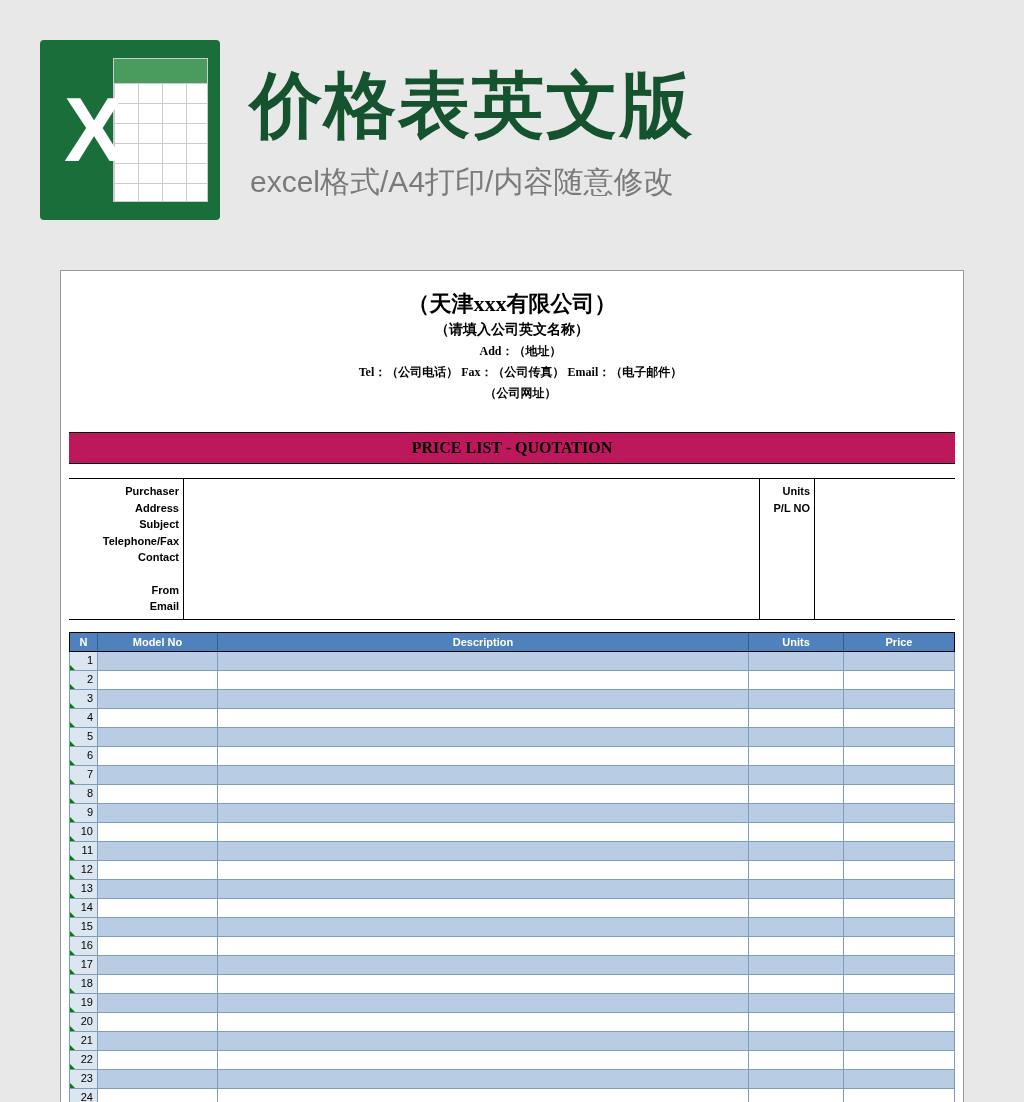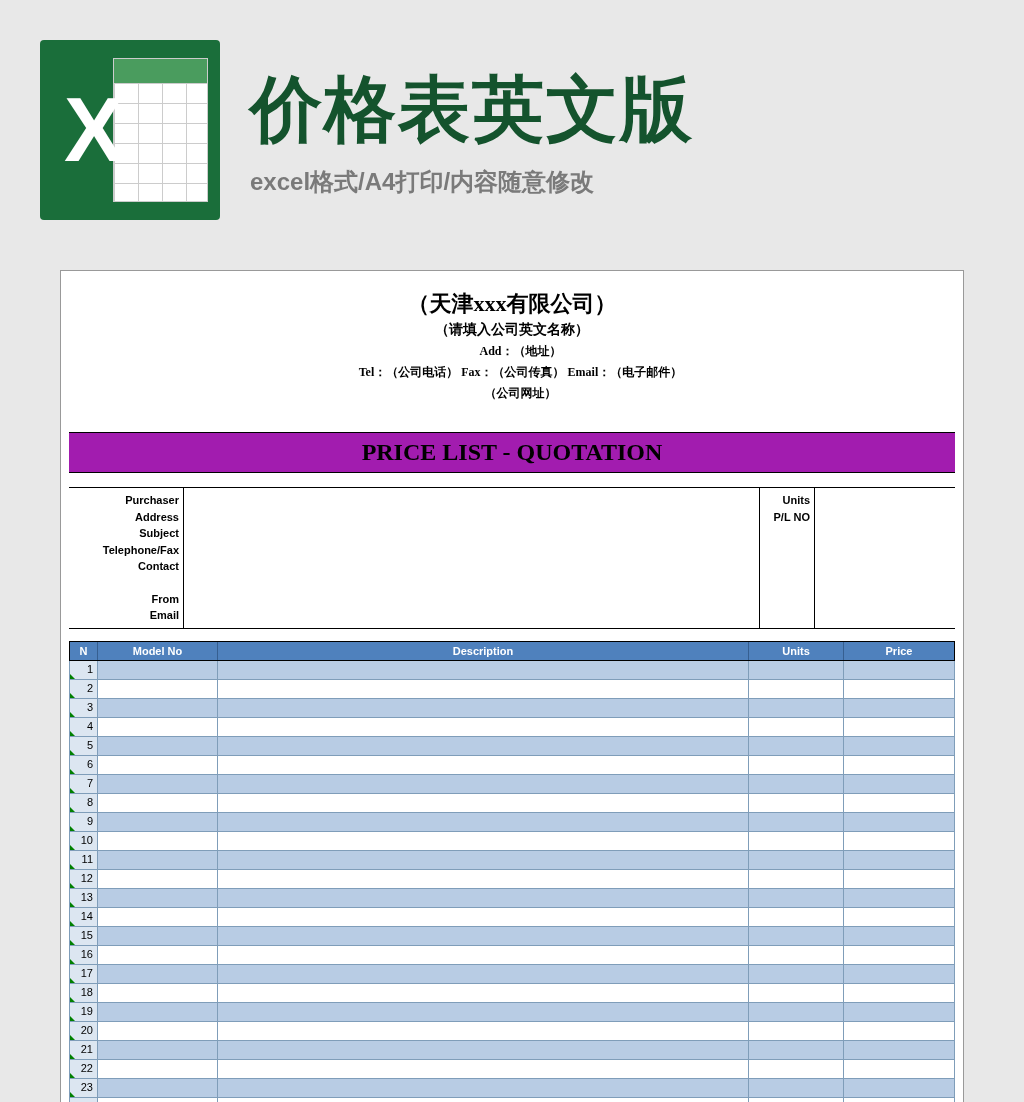--- a/index.html
+++ b/index.html
@@ -5,28 +5,28 @@
 * { box-sizing: border-box; margin: 0; padding: 0; }
 body { background: #e8e8e8; font-family: "Microsoft YaHei", Arial, sans-serif; width: 1024px; }
 .header-band { display: flex; align-items: center; padding: 40px 40px 30px 40px; gap: 30px; }
 .excel-icon { width: 180px; height: 180px; background: #1a6e3a; position: relative; border-radius: 4px; flex-shrink: 0; }
 .excel-icon-sheet { position: absolute; right: 12px; top: 18px; width: 95px; height: 144px; background: #fff; border: 1px solid #ccc; }
 .excel-icon-sheet::before { content: ""; position: absolute; top: 0; left: 0; right: 0; height: 24px; background: #4a9c5e; }
 .excel-icon-sheet::after { content: ""; position: absolute; top: 24px; left: 0; right: 0; bottom: 0; background-image: linear-gradient(#ccc 1px, transparent 1px), linear-gradient(90deg, #ccc 1px, transparent 1px); background-size: 24px 20px; }
 .excel-icon-x { position: absolute; left: 24px; top: 50%; transform: translateY(-50%); color: #fff; font-size: 90px; font-weight: bold; font-family: Arial; }
 .header-text { flex: 1; }
 .header-title { font-size: 72px; font-weight: bold; color: #14532d; letter-spacing: 2px; }
-.header-subtitle { font-size: 24px; color: #7a7a7a; margin-top: 8px; font-weight: bold; }
+.header-subtitle { font-size: 30px; color: #7a7a7a; margin-top: 8px; }
 .sheet-container { background: #fff; margin: 20px 60px 0 60px; border: 1px solid #999; padding: 18px 0 0 0; min-height: 800px; }
 .company-block { text-align: center; font-family: SimSun, serif; }
 .company-name { font-size: 22px; font-weight: bold; }
 .company-sub { font-size: 14px; font-weight: bold; margin-top: 2px; }
 .company-detail { font-size: 12px; font-weight: bold; margin-top: 4px; padding-left: 17px; }
 .spacer { height: 30px; }
-.quote-title-bar { background: #a21caf; border-top: 1px solid #000; border-bottom: 1px solid #000; text-align: center; font-family: Georgia, serif; font-size: 24px; font-weight: bold; padding: 6px 0; margin: 0 8px; }
+.quote-title-bar { background: #be185d; border-top: 1px solid #000; border-bottom: 1px solid #000; text-align: center; font-family: Georgia, serif; font-size: 16px; font-weight: bold; padding: 6px 0; margin: 0 8px; }
 .info-wrap { border-top: 1px solid #000; border-bottom: 1px solid #000; margin: 14px 8px 0 8px; display: flex; }
 .info-left { width: 115px; border-right: 1px solid #000; text-align: right; padding: 4px 4px 4px 0; font-size: 11px; font-weight: bold; line-height: 1.5; }
 .info-left div { white-space: nowrap; }
 .info-mid { flex: 1; border-right: 1px solid #000; }
 .info-right-labels { width: 55px; text-align: right; padding: 4px 4px 4px 0; font-size: 11px; font-weight: bold; line-height: 1.5; border-right: 1px solid #000; }
 .info-right-vals { width: 140px; }
 .gap-before-from { height: 16px; }
 .table-wrap { margin: 12px 8px 0 8px; }
 .thead-row { display: flex; background: #4f81bd; color: #fff; font-size: 11px; font-weight: bold; border: 1px solid #000; }
 .thead-row > div { padding: 3px 6px; border-right: 1px solid #365f91; text-align: center; }

